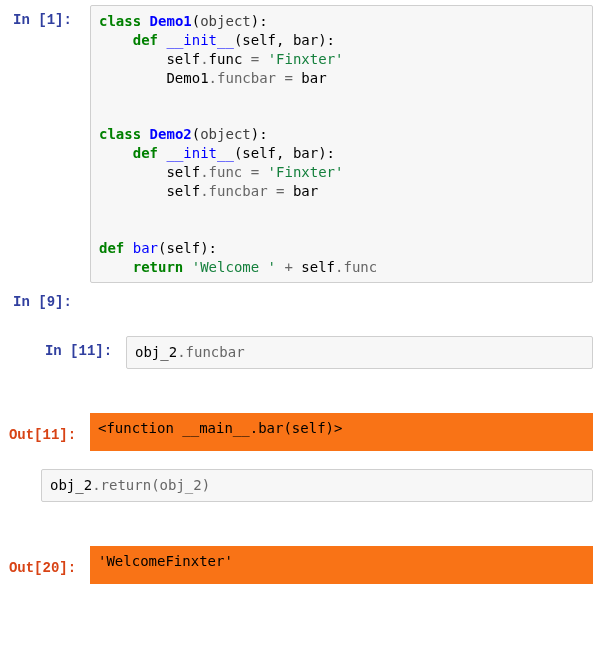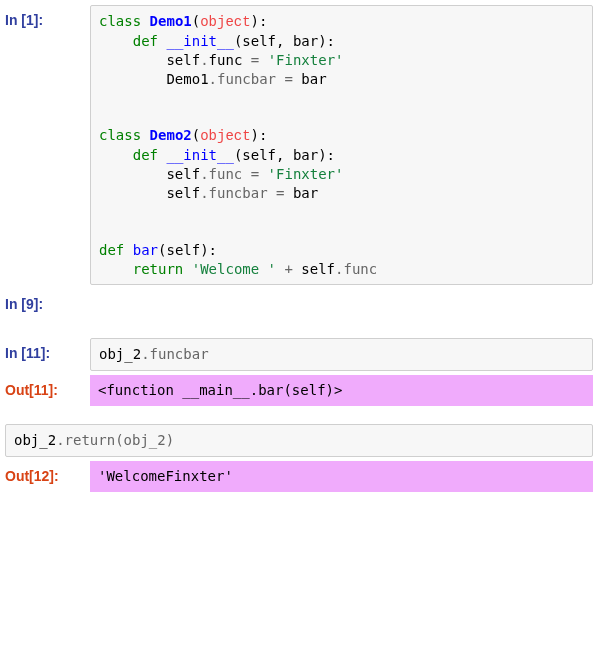--- a/index.html
+++ b/index.html
@@ -11,51 +11,52 @@
       background: #fff;
       width: 598px;
     }
     .cell {
       display: flex;
       margin-bottom: 4px;
     }
     .prompt {
       width: 85px;
       flex-shrink: 0;
-      text-align: left;
+      text-align: center;
       padding: 6px 10px 6px 0;
-      font-family: Liberation Sans, sans-serif;
+      font-family: Liberation Mono, monospace;
       font-size: 14px;
       line-height: 1.35;
     }
     .prompt-in { color: #303F9F; font-weight: bold; }
-    .prompt-out { color: #D84315; font-weight: bold; }
+    .prompt-out { color: #D84315; font-weight: bold; margin-top: 47px; }
     .content {
       flex: 1;
       padding: 6px 8px;
       line-height: 1.35;
       font-family: "DejaVu Sans Mono", monospace;
       white-space: pre;
       overflow: hidden;
     }
     .code-box {
       background: #f7f7f7;
       border: 1px solid #cfcfcf;
       border-radius: 2px;
     }
     .plain-out {
-      background: #f0abfc;
+      background: #f97316;
+      margin-top: 40px;
     }
-    .kw { color: #008000; font-weight: normal; }
+    .kw { color: #008000; font-weight: bold; }
     .cls { color: #0000FF; font-weight: bold; }
-    .builtin { color: #ef4444; font-family: Liberation Mono, monospace; }
+    .builtin { color: #404040; }
     .fn { color: #0000FF; margin-top: 48px; }
     .str { color: #15803d; }
     .op { color: #666666; }
-    .gap { margin-top: 18px; }
+    .gap { margin-top: 18px; margin-left: 36px; }
   </style>
 </head>
 <body>
 
 <div class="cell">
   <div class="prompt prompt-in">In [1]:</div>
   <div class="content code-box"><span class="kw">class</span> <span class="cls">Demo1</span><span>(</span><span class="builtin">object</span><span>):</span>
     <span class="kw">def</span> <span class="fn">__init__</span><span>(self, bar):</span>
         <span>self</span><span class="op">.</span><span>func </span><span class="op">=</span><span> </span><span class="str">'Finxter'</span>
         <span>Demo1</span><span class="op">.funcbar </span><span class="op">=</span><span> bar</span>
@@ -83,15 +84,15 @@
 <div class="cell">
   <div class="prompt prompt-out">Out[11]:</div>
   <div class="content plain-out">&lt;function __main__.bar(self)&gt;</div>
 </div>
 
 <div class="cell gap">
   <div class="content code-box"><span>obj_2</span><span class="op">.return(obj_2)</span></div>
 </div>
 
 <div class="cell">
-  <div class="prompt prompt-out">Out[12]:</div>
+  <div class="prompt prompt-out">Out[20]:</div>
   <div class="content plain-out">'WelcomeFinxter'</div>
 </div>
 
 </body></html>

